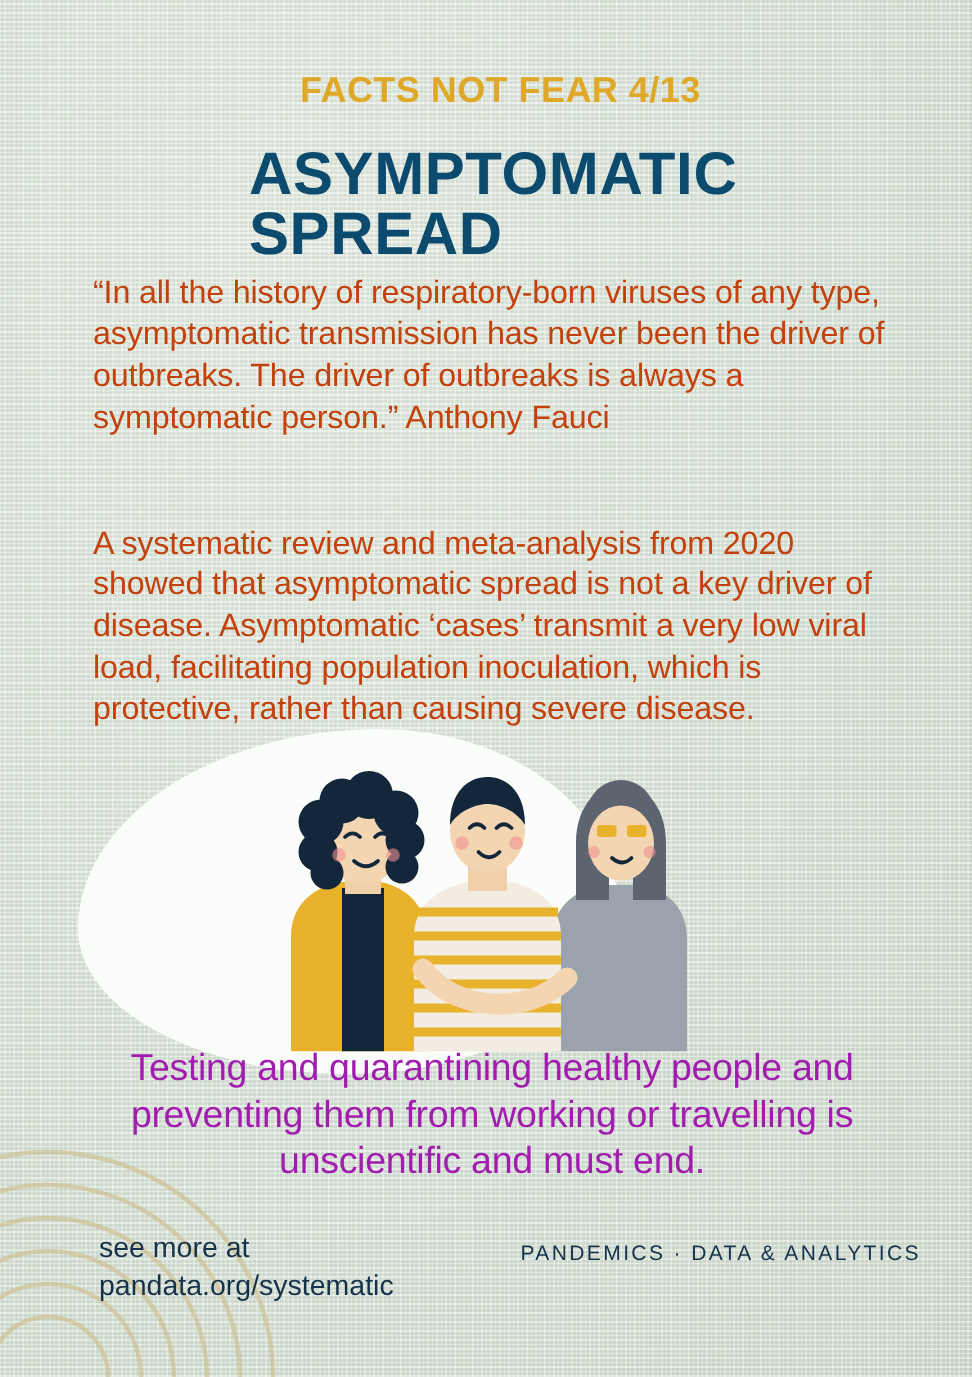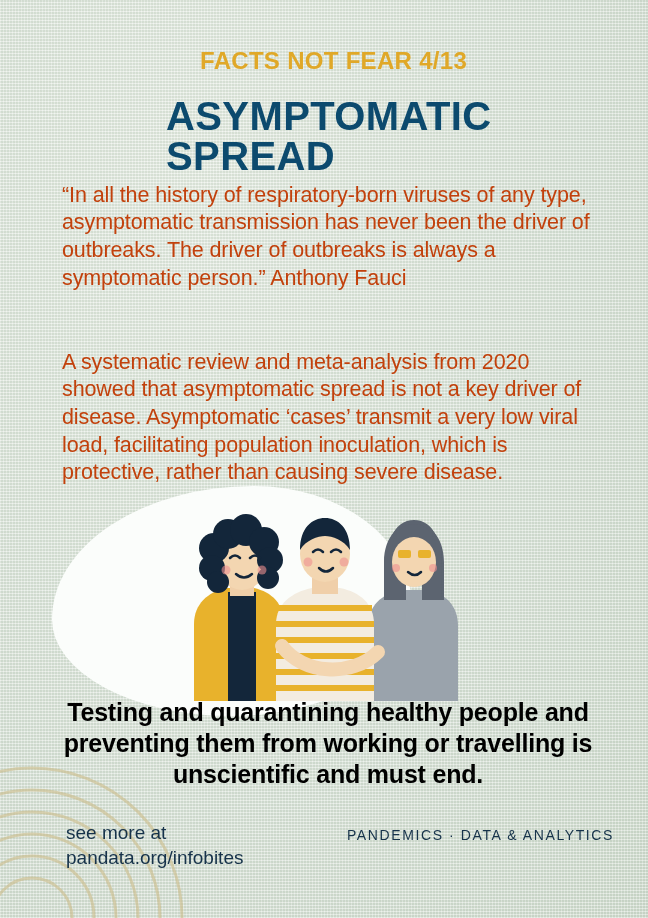--- a/index.html
+++ b/index.html
@@ -100,24 +100,24 @@
     width: 300px;
     height: 205px;
   }
 
   .callout {
     position: absolute;
     left: 58px;
     top: 697px;
     width: 540px;
     text-align: center;
-    color: #000000;
+    color: #a21caf;
     font-size: 25px;
     line-height: 1.23;
-    font-weight: bold;
+    font-weight: normal;
     letter-spacing: -0.2px;
   }
 
   .seemore {
     position: absolute;
     left: 66px;
     top: 821px;
     color: #16324a;
     font-size: 19px;
     line-height: 1.3;
@@ -237,20 +237,20 @@
         <circle cx="172" cy="66" r="4.5" fill="#ef8f8f" opacity="0.6"></circle>
 
         <path d="M110 150 C130 178 180 182 206 156" stroke="#f3d6b1" stroke-width="14" fill="none" stroke-linecap="round"></path>
       </g>
     </svg>
 
     <div class="callout">Testing and quarantining healthy people and preventing them from working or travelling is unscientific and must end.</div>
 
     <div class="seemore">
       <div>see more at</div>
-      <div>pandata.org/infobites</div>
+      <div>pandata.org/systematic</div>
     </div>
 
     <div class="brand">
       <span class="brand-sub">PANDEMICS · DATA &amp; ANALYTICS</span>
     </div>
   </div>
 </div>
 
 </body></html>

